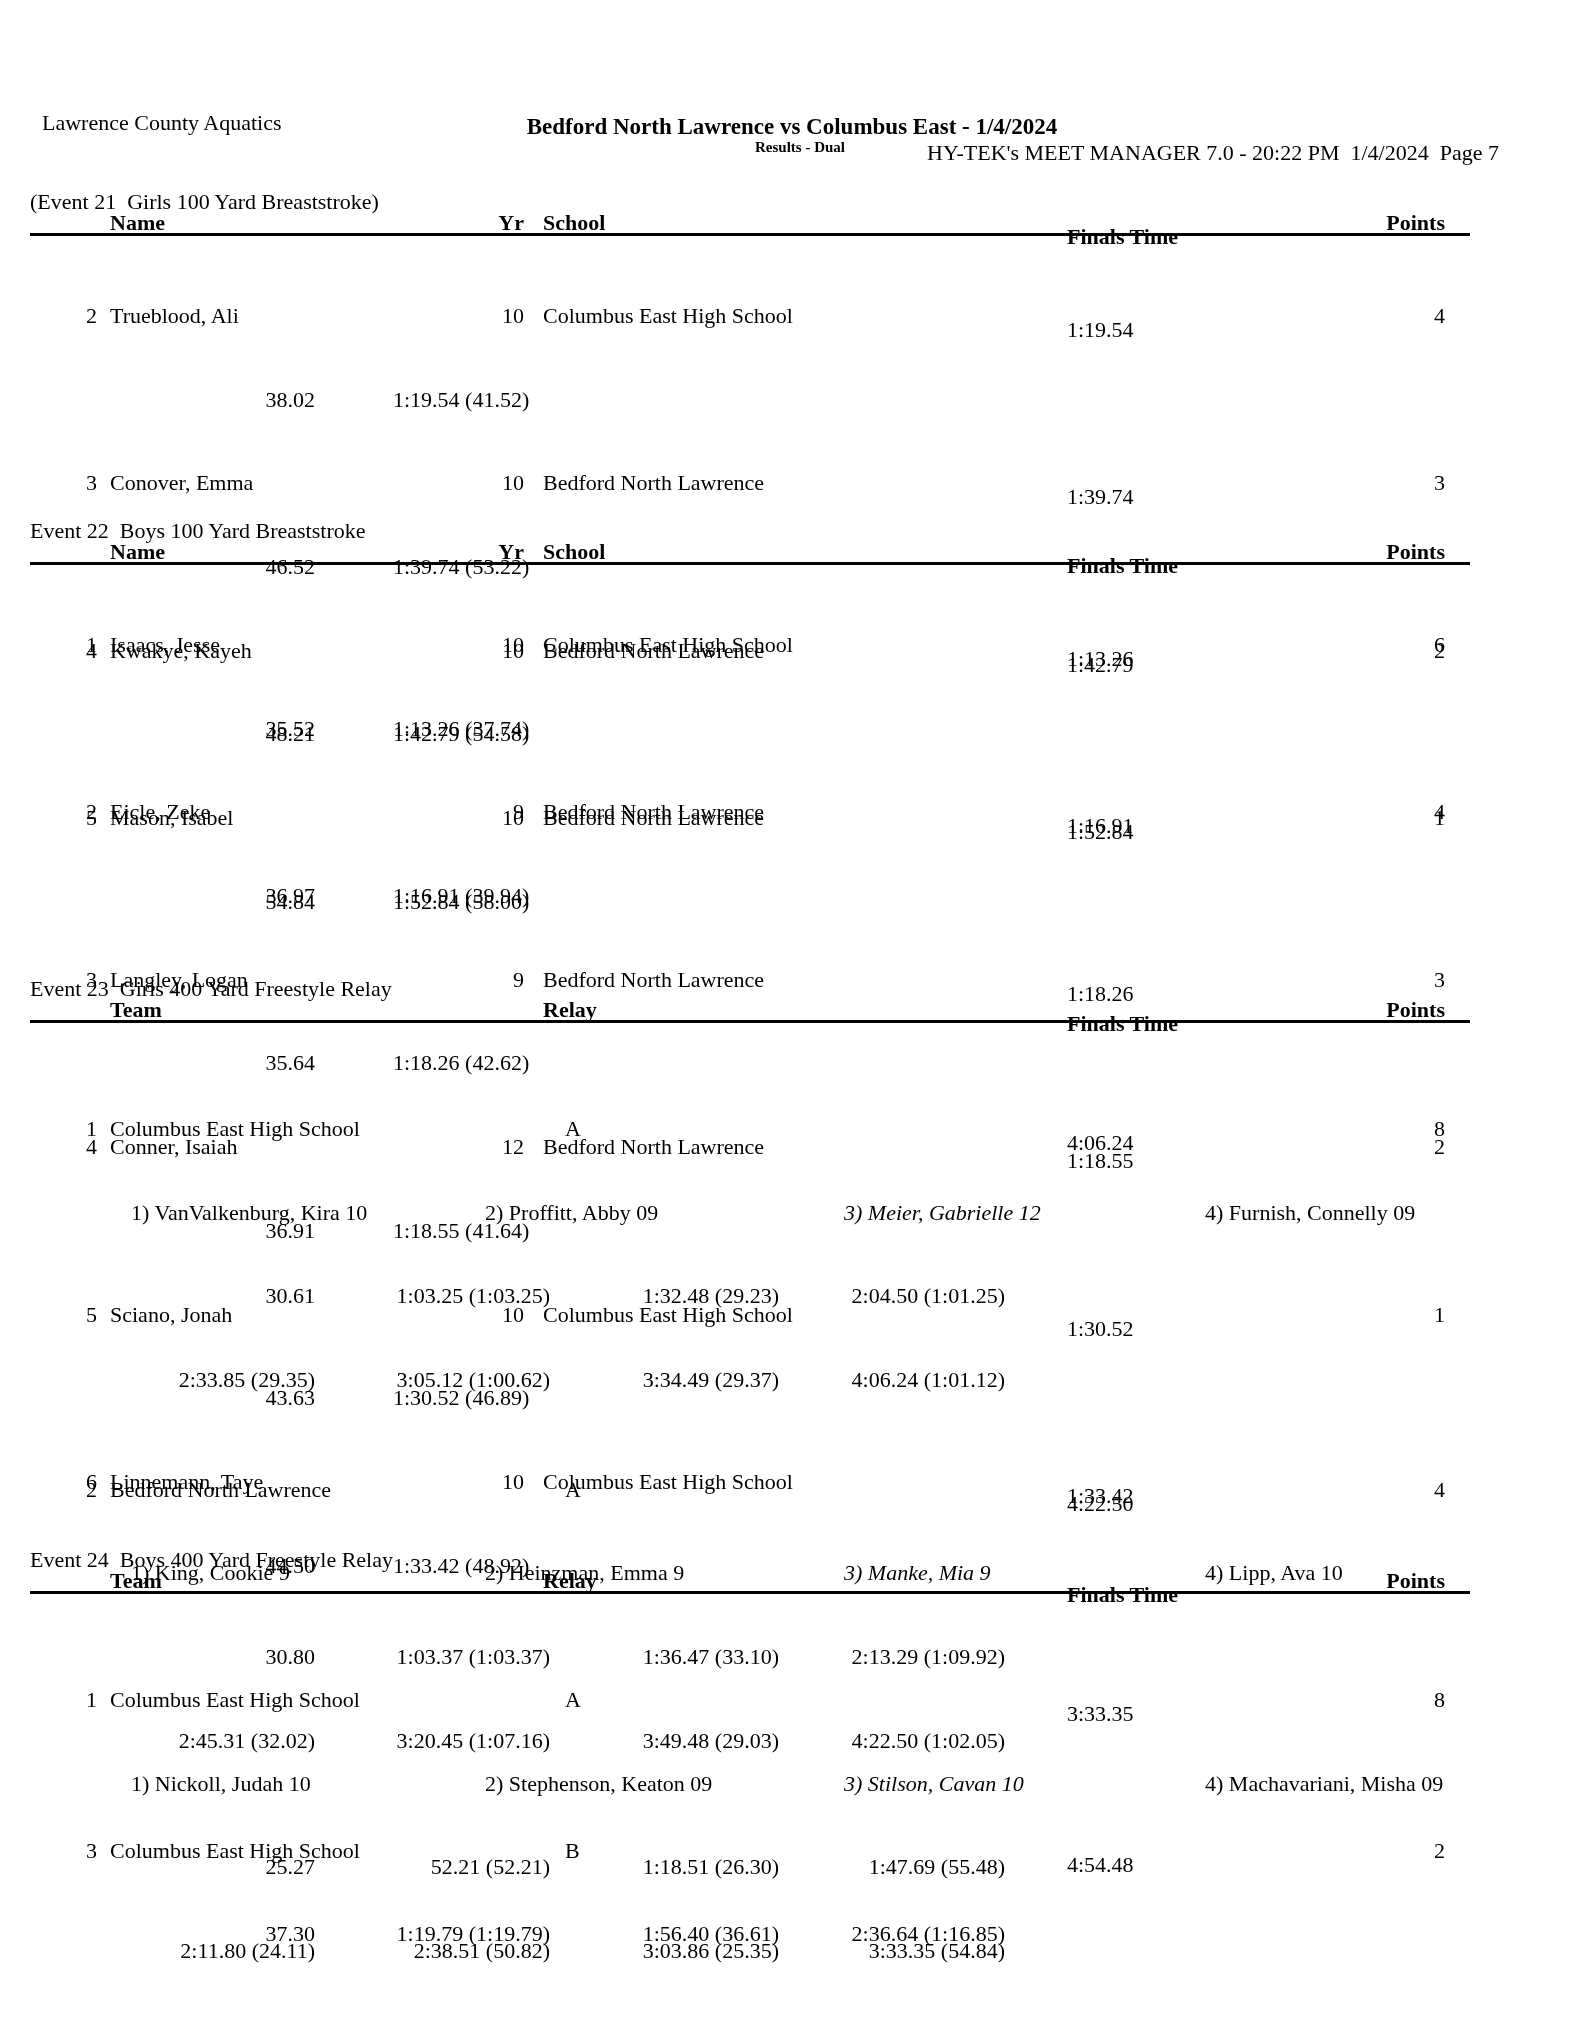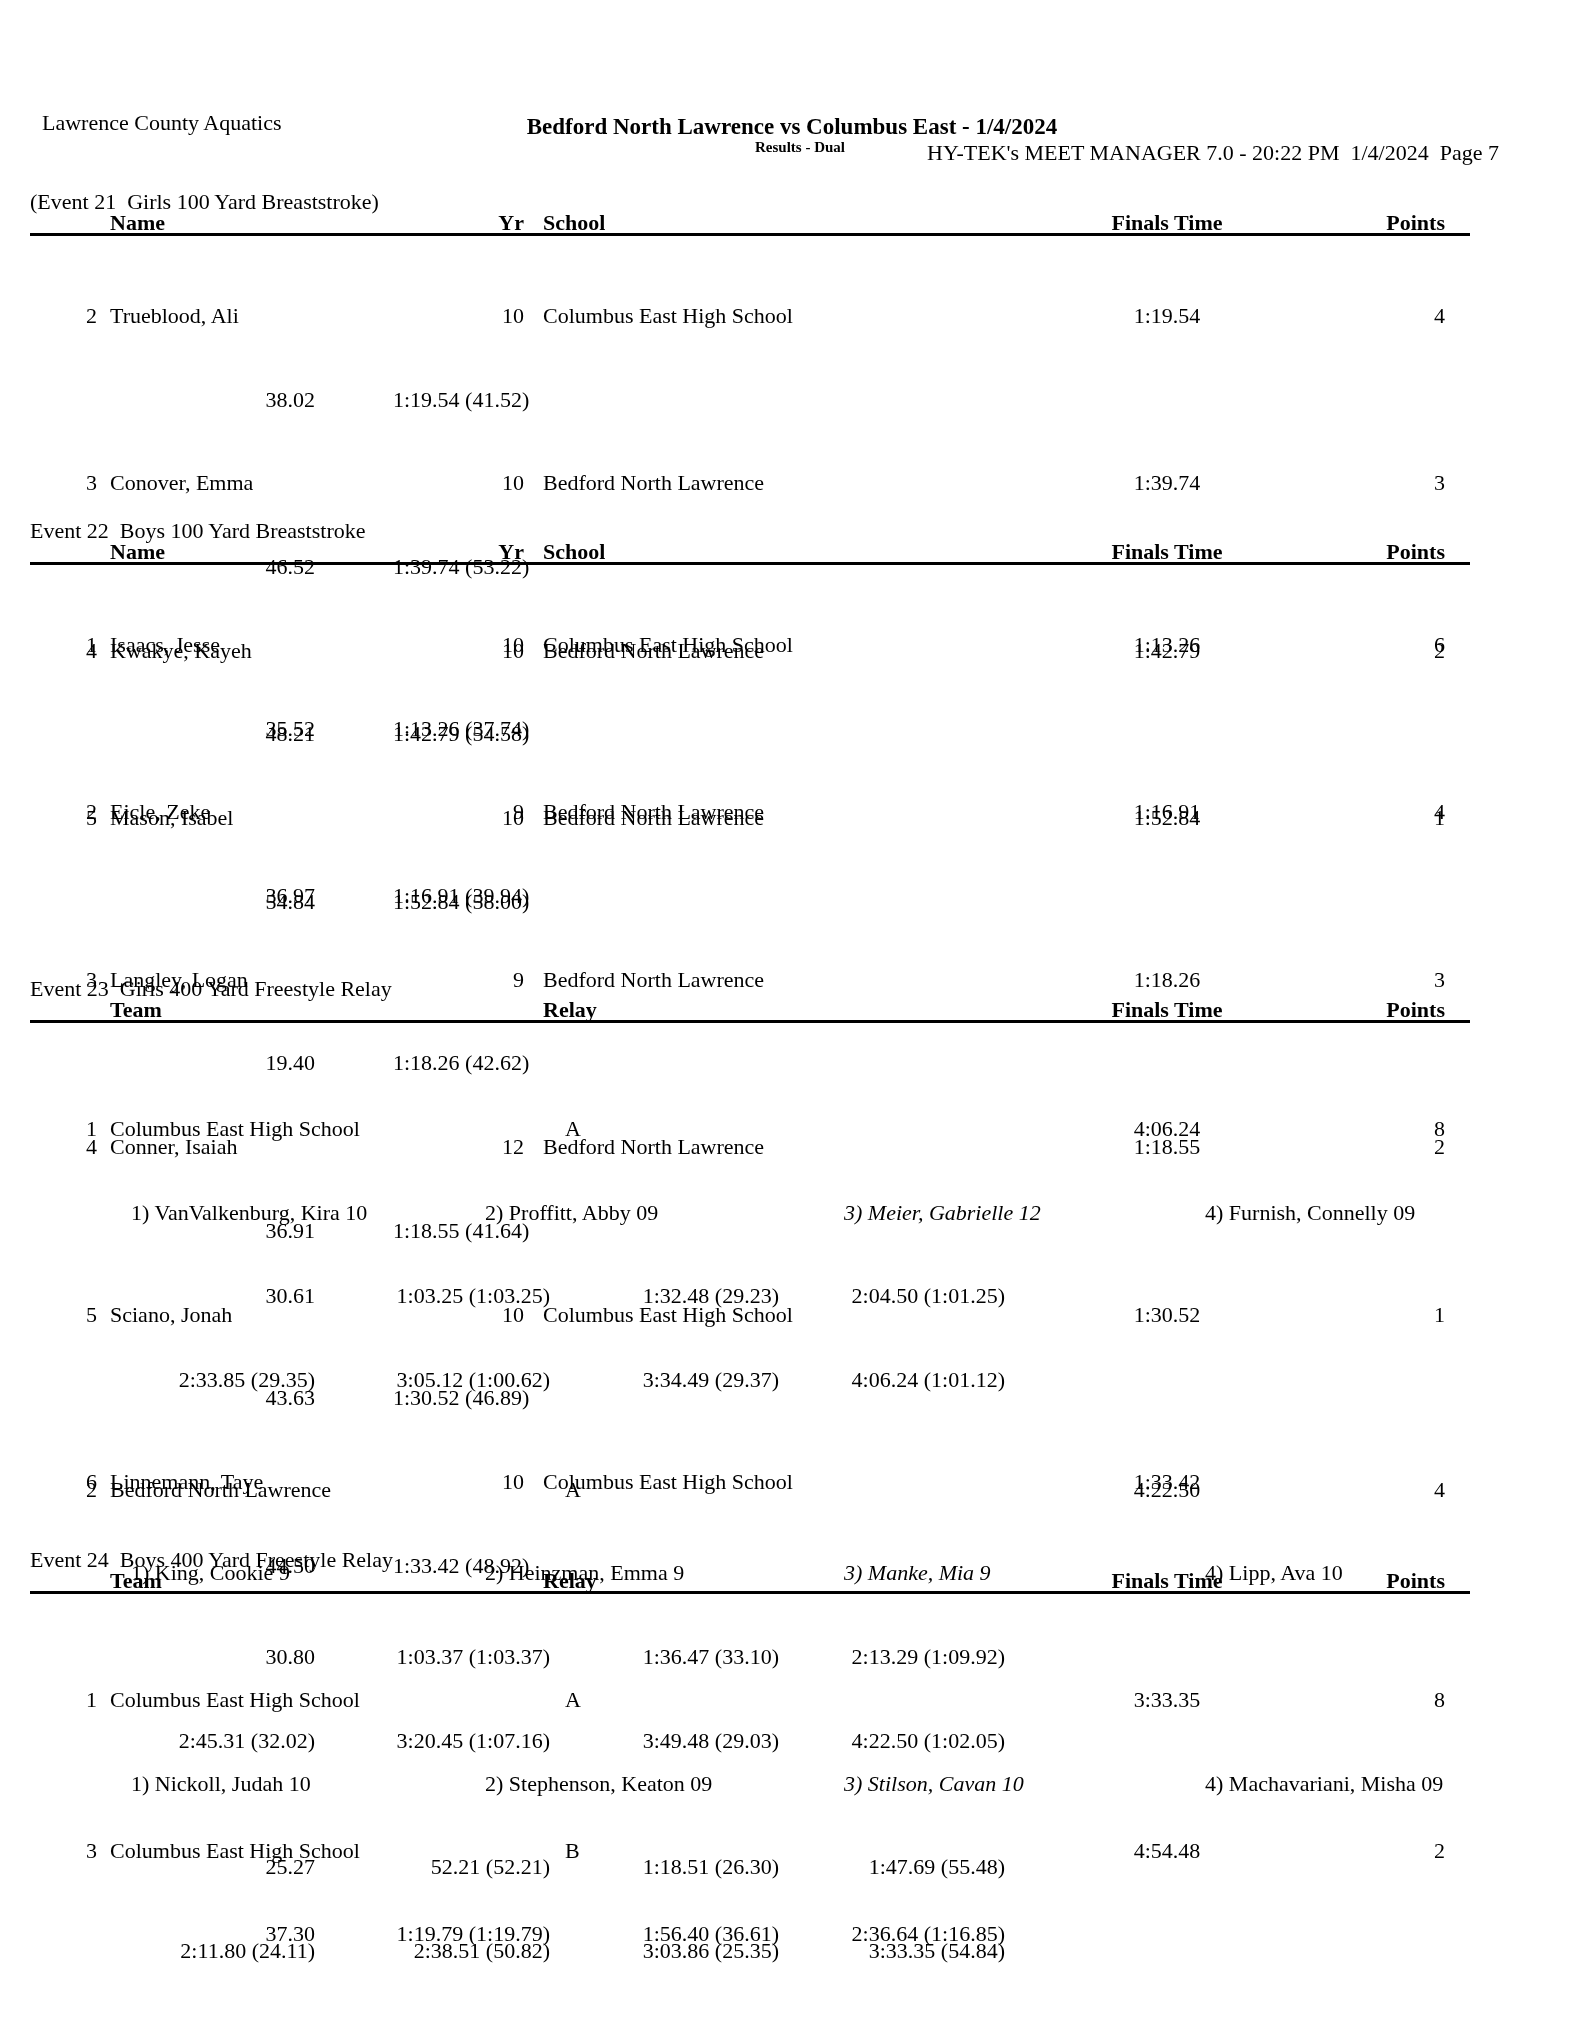--- a/index.html
+++ b/index.html
@@ -18,21 +18,21 @@
   .colhead{position:absolute;left:0;top:27px;width:100%;height:20px;line-height:20px;font-weight:bold;}
   .rule{position:absolute;left:30px;top:47px;width:1440px;height:0;border-top:3px solid #000;}
   .rows{position:absolute;left:0;top:62px;width:100%;}
   .row{position:relative;height:31.7px;line-height:31.7px;}
   .row span,.colhead span{position:absolute;top:0;}
   
   .place{left:30px;width:67px;text-align:right;}
   .name{left:110px;}
   .yr{left:420px;width:104px;text-align:right;}
   .school{left:543px;}
-  .finals{left:1067px;width:200px;text-align:center;}
+  .finals{left:1067px;width:200px;text-align:left;margin-top:14px;}
   .points{left:1360px;width:85px;text-align:right;}
   .is1{left:20px;width:295px;text-align:right;}
   .is2{left:393px;}
   
   .letter{left:565px;}
   .sw1{left:131px;}.sw2{left:485px;}.sw3{left:844px;font-style:italic;}.sw4{left:1205px;}
   .rs1{left:20px;width:295px;text-align:right;}
   .rs2{left:340px;width:210px;text-align:right;}
   .rs3{left:570px;width:209px;text-align:right;}
   .rs4{left:795px;width:210px;text-align:right;}
@@ -149,21 +149,21 @@
       </div>
       <div class="row">
         <span class="place">3</span>
         <span class="name">Langley, Logan</span>
         <span class="yr">9</span>
         <span class="school">Bedford North Lawrence</span>
         <span class="finals">1:18.26</span>
         <span class="points">3</span>
       </div>
       <div class="row">
-        <span class="is1">19.40</span>
+        <span class="is1">35.64</span>
         <span class="is2">1:18.26 (42.62)</span>
       </div>
       <div class="row">
         <span class="place">4</span>
         <span class="name">Conner, Isaiah</span>
         <span class="yr">12</span>
         <span class="school">Bedford North Lawrence</span>
         <span class="finals">1:18.55</span>
         <span class="points">2</span>
       </div>

